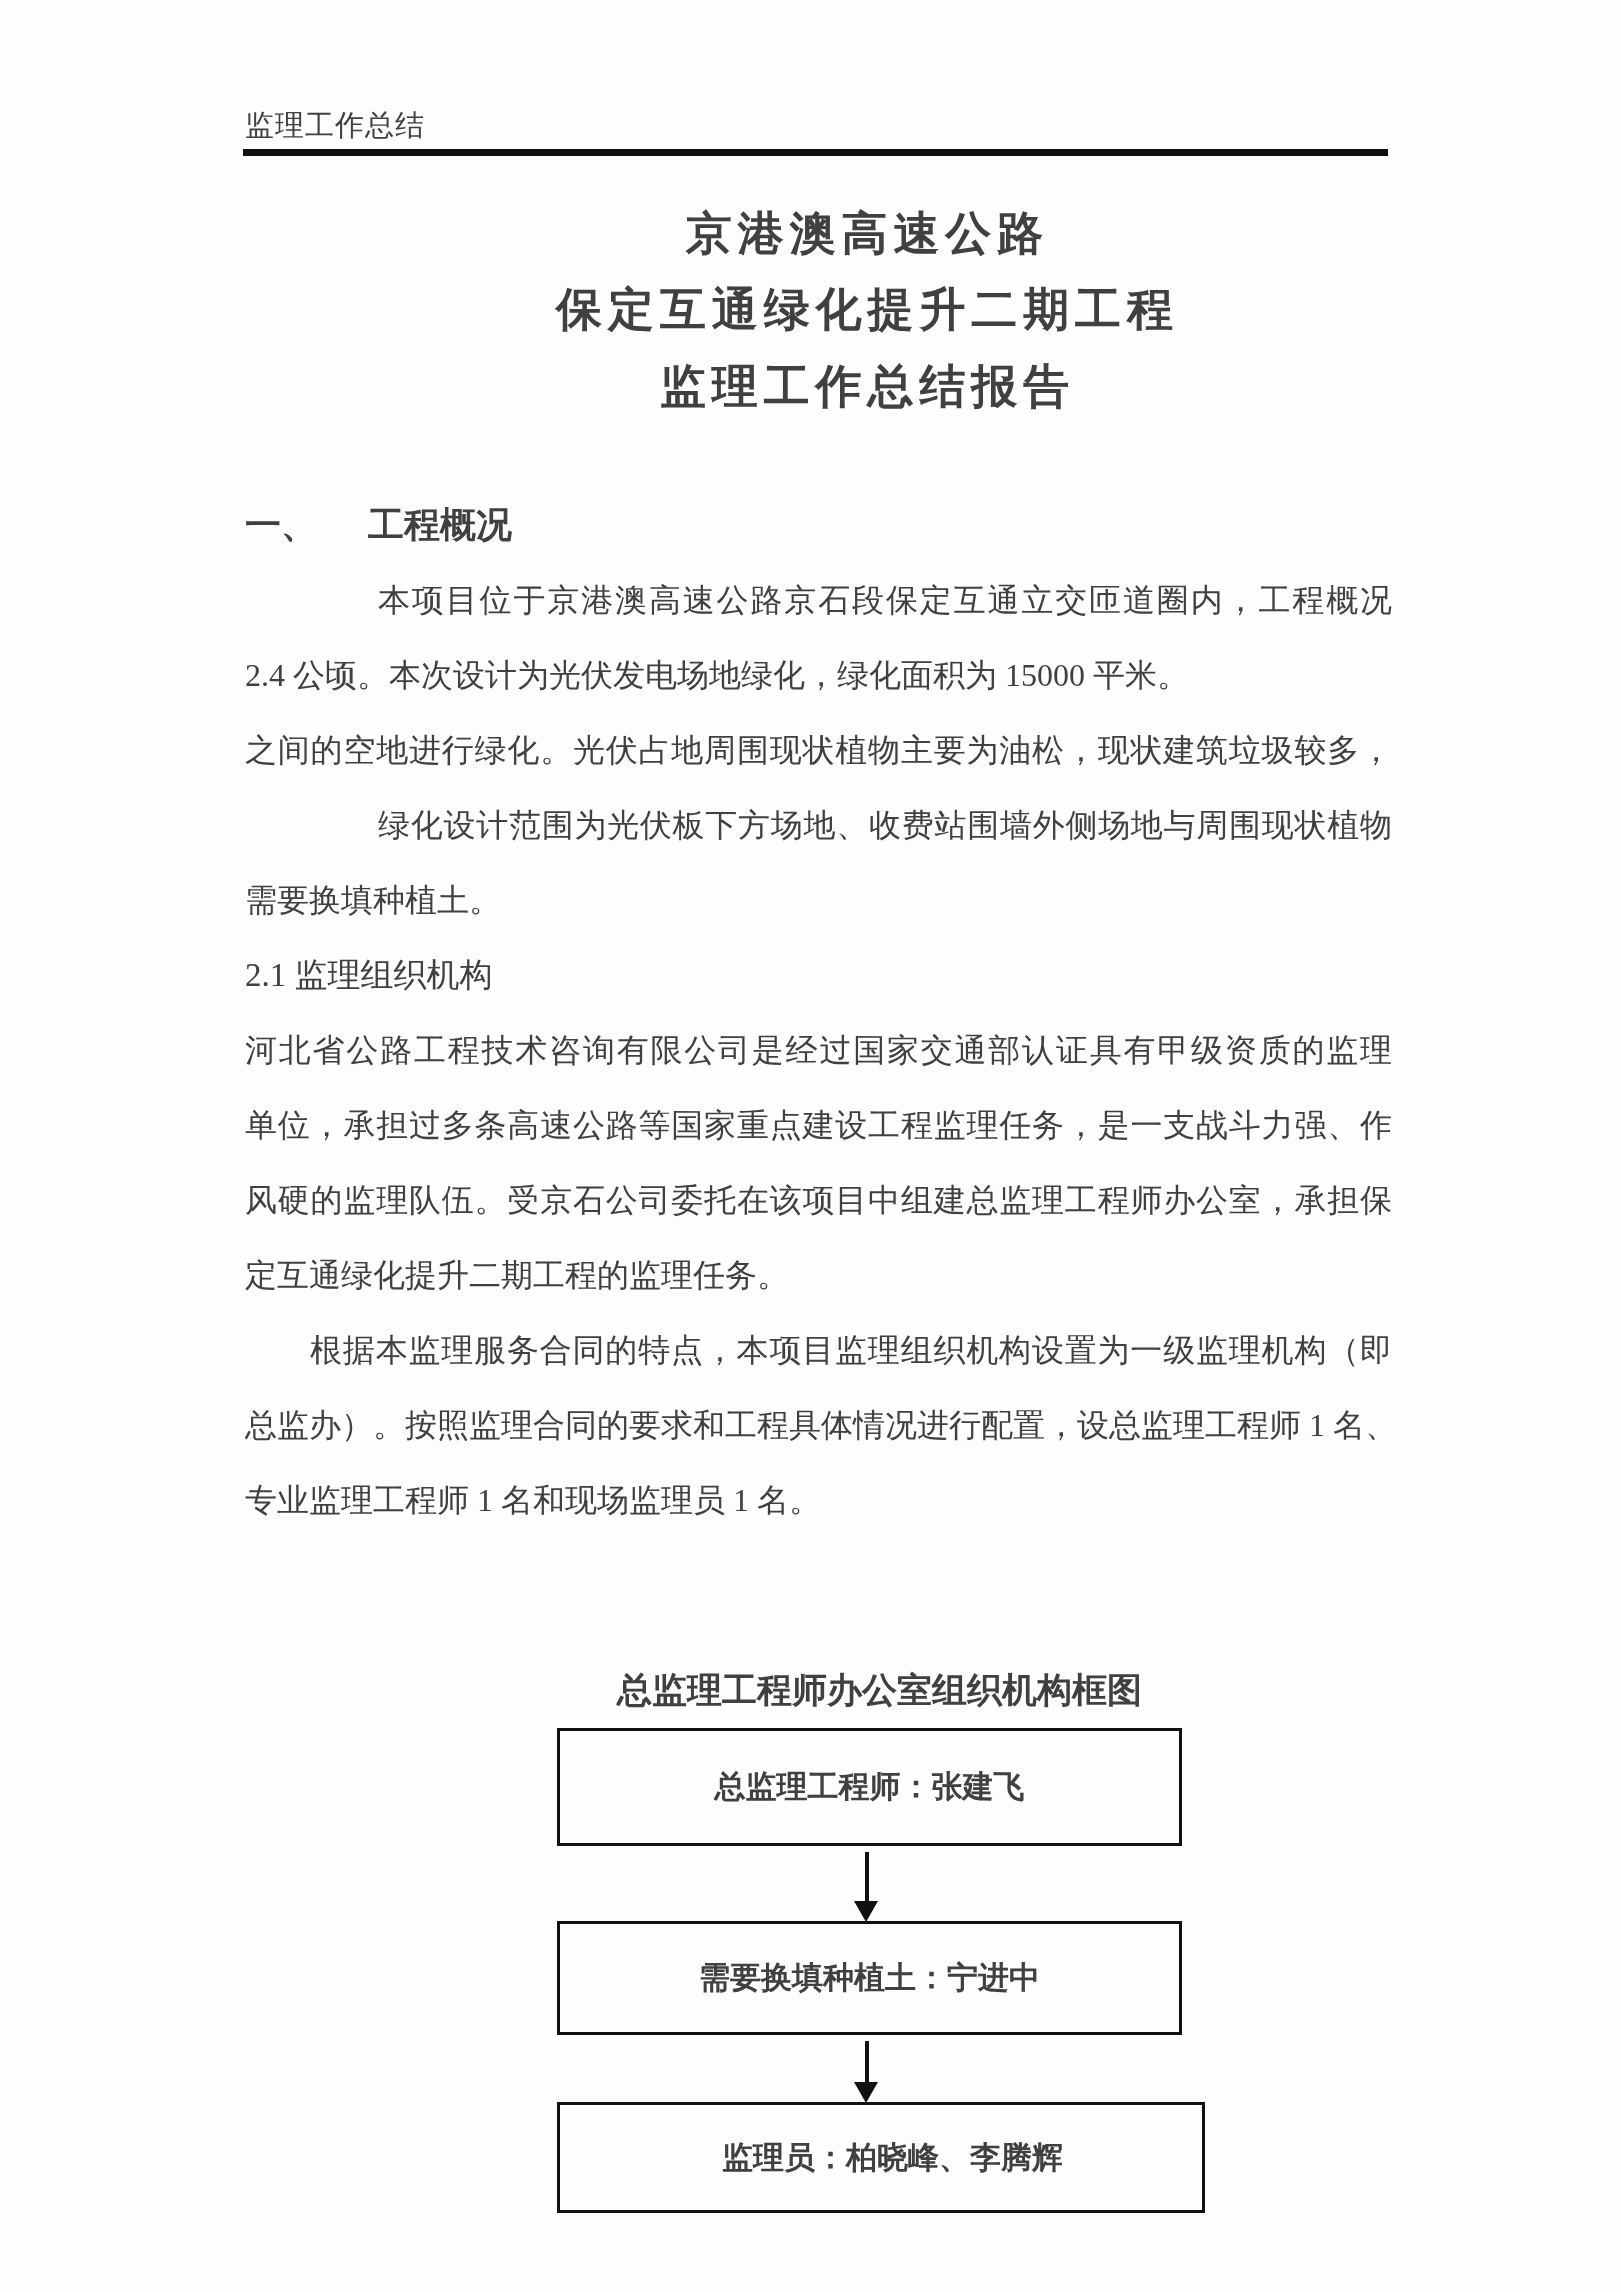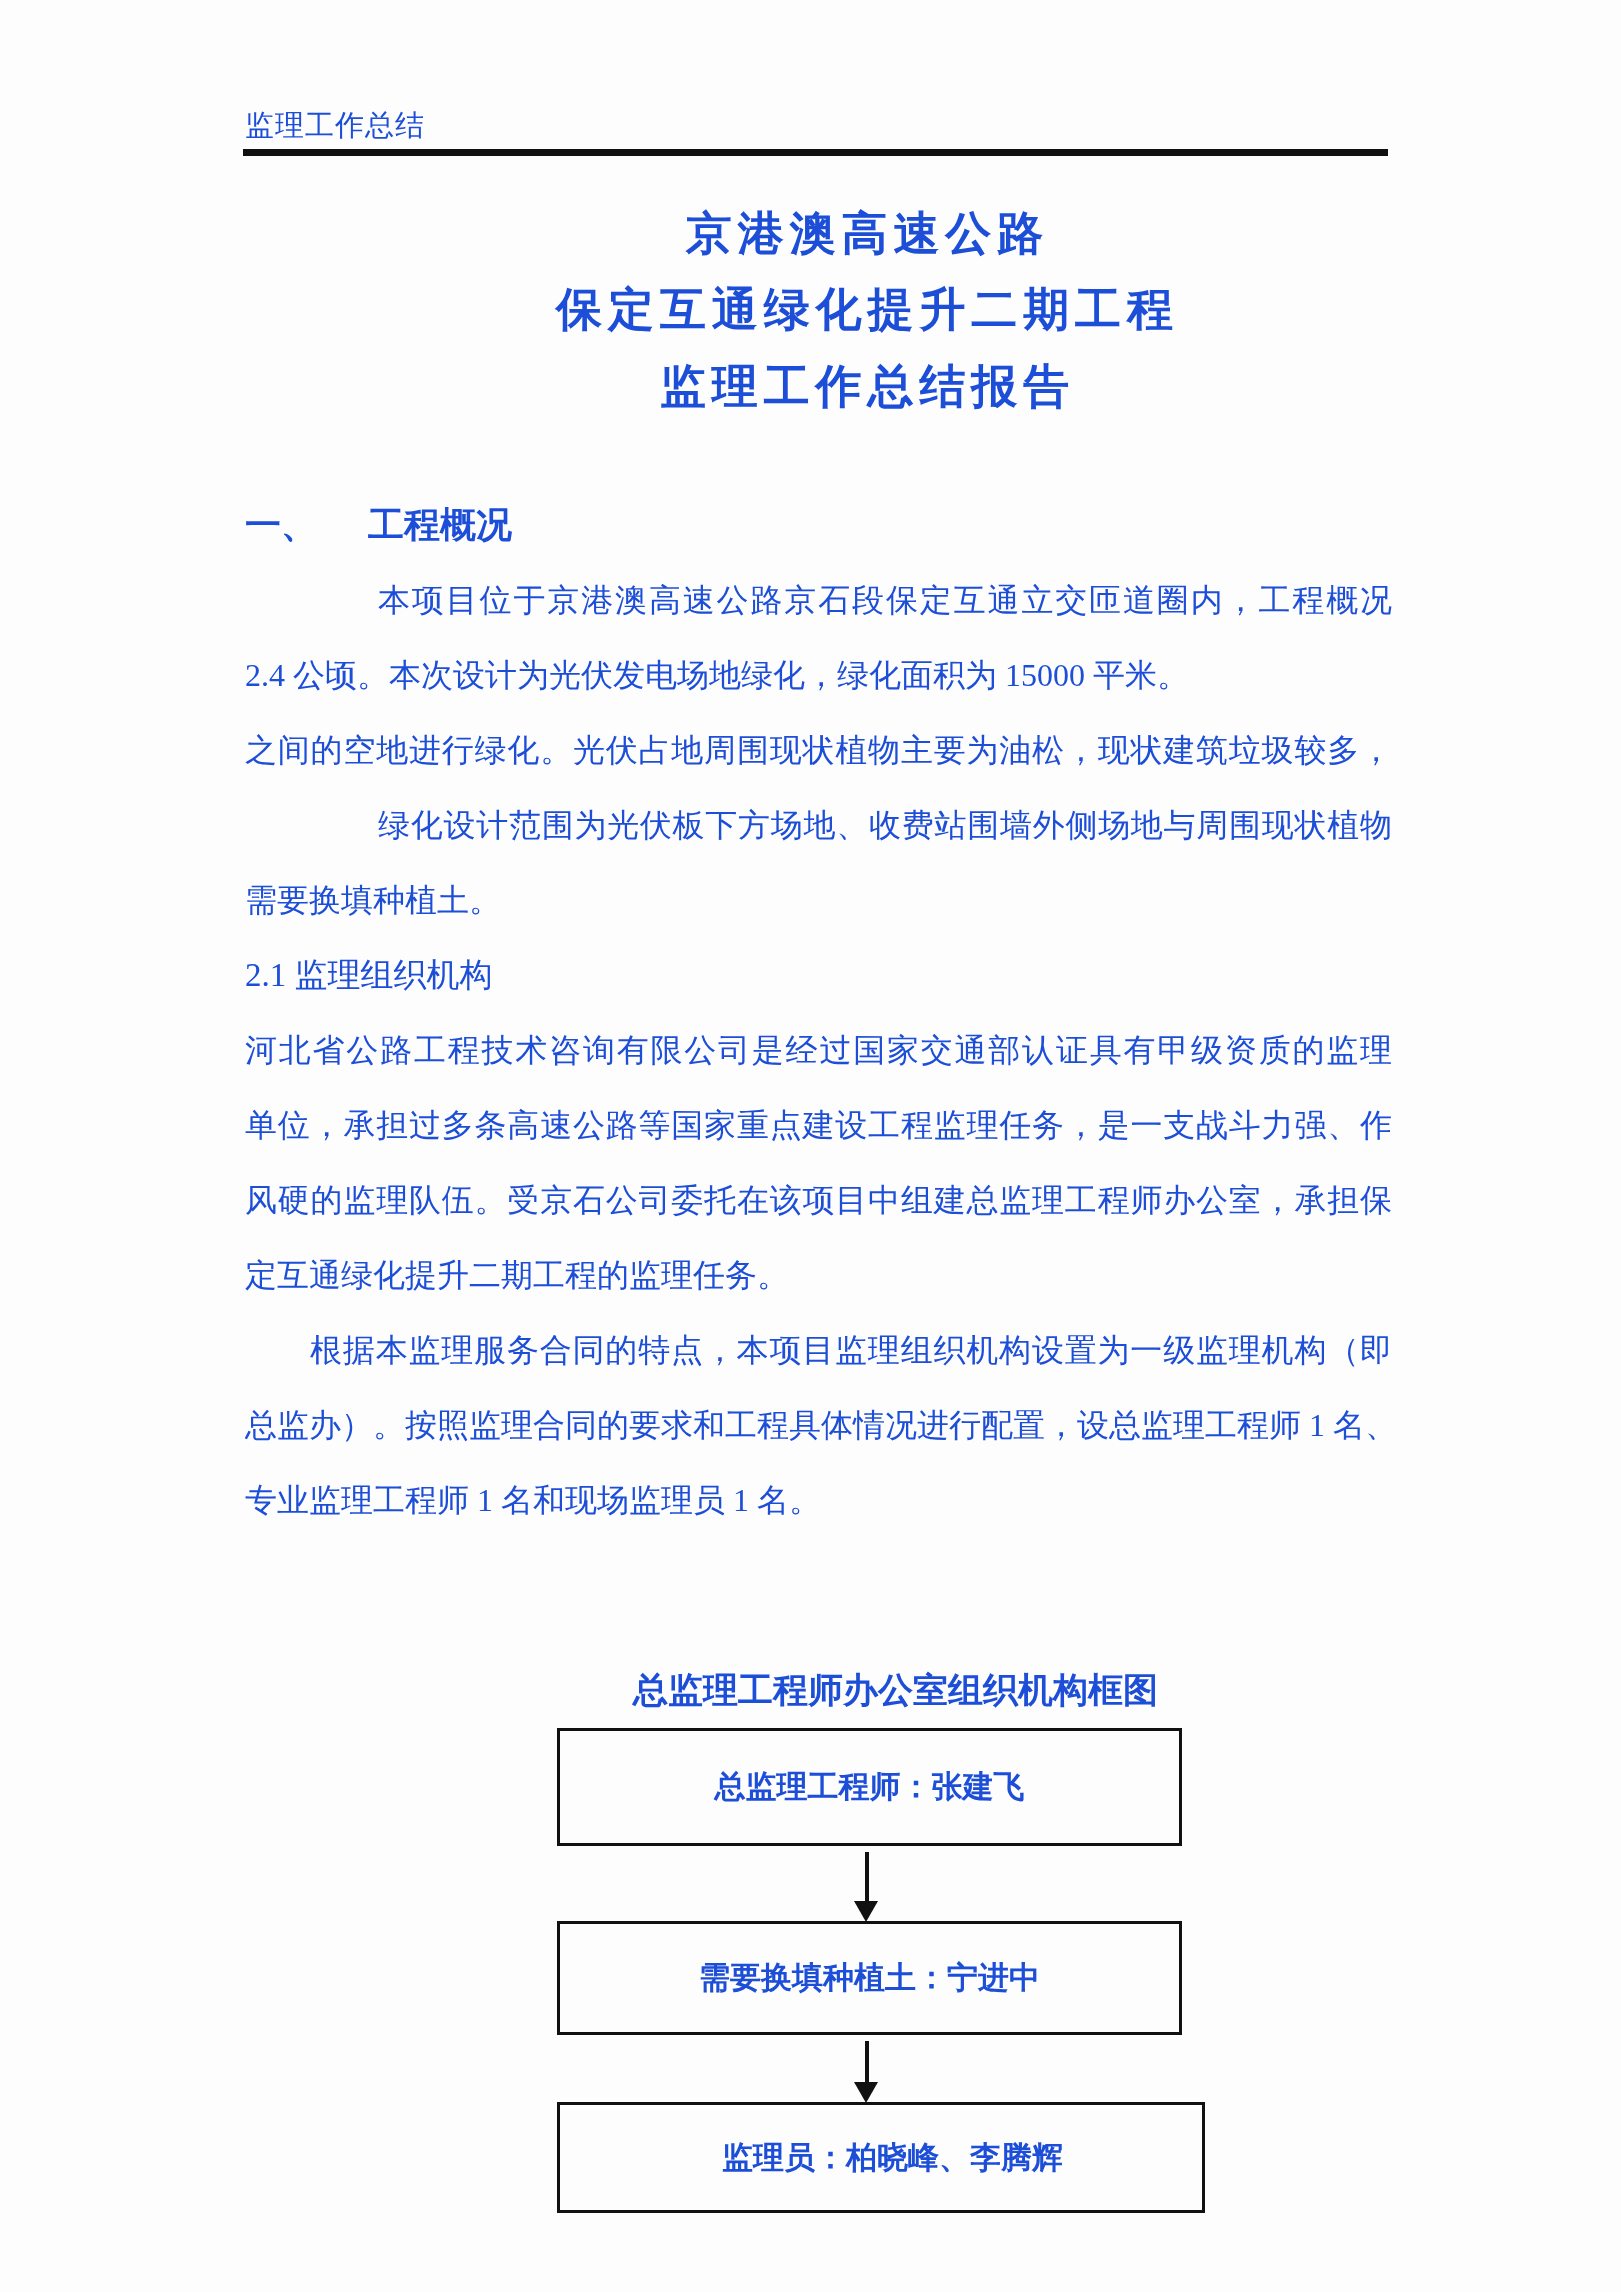--- a/index.html
+++ b/index.html
@@ -1,21 +1,21 @@
 <!DOCTYPE html>
 <html lang="zh"><head>
 <meta charset="utf-8">
 <style>
   html, body { margin: 0; padding: 0; background: #ffffff; }
   .page {
     position: relative;
     width: 1621px;
     height: 2293px;
     background: #fdfdfd;
-    color: #1d4ed8;
+    color: #404040;
     font-family: "Liberation Serif", "DejaVu Serif", serif;
     overflow: hidden;
   }
 
   
   .doc-header {
     position: absolute;
     left: 245px; top: 108px;
     font-size: 29px;
     line-height: 35px;
@@ -65,21 +65,21 @@
   .jfull { text-align: justify; text-align-last: justify; }
   .ind4  { padding-left: 133px; }
   .ind2  { padding-left: 65px; }
   .heading { font-weight: bold; font-size: 36px; }
   .sub-heading { font-size: 33px; }
   .tabgap { margin-left: 51px; }
 
   
   .oc-title {
     position: absolute;
-    left: 582px; top: 1661px;
+    left: 566px; top: 1661px;
     width: 627px; height: 59px;
     line-height: 59px;
     text-align: center;
     font-size: 35px;
     font-weight: bold;
     white-space: nowrap;
   }
   .oc-box {
     position: absolute;
     left: 557px;

